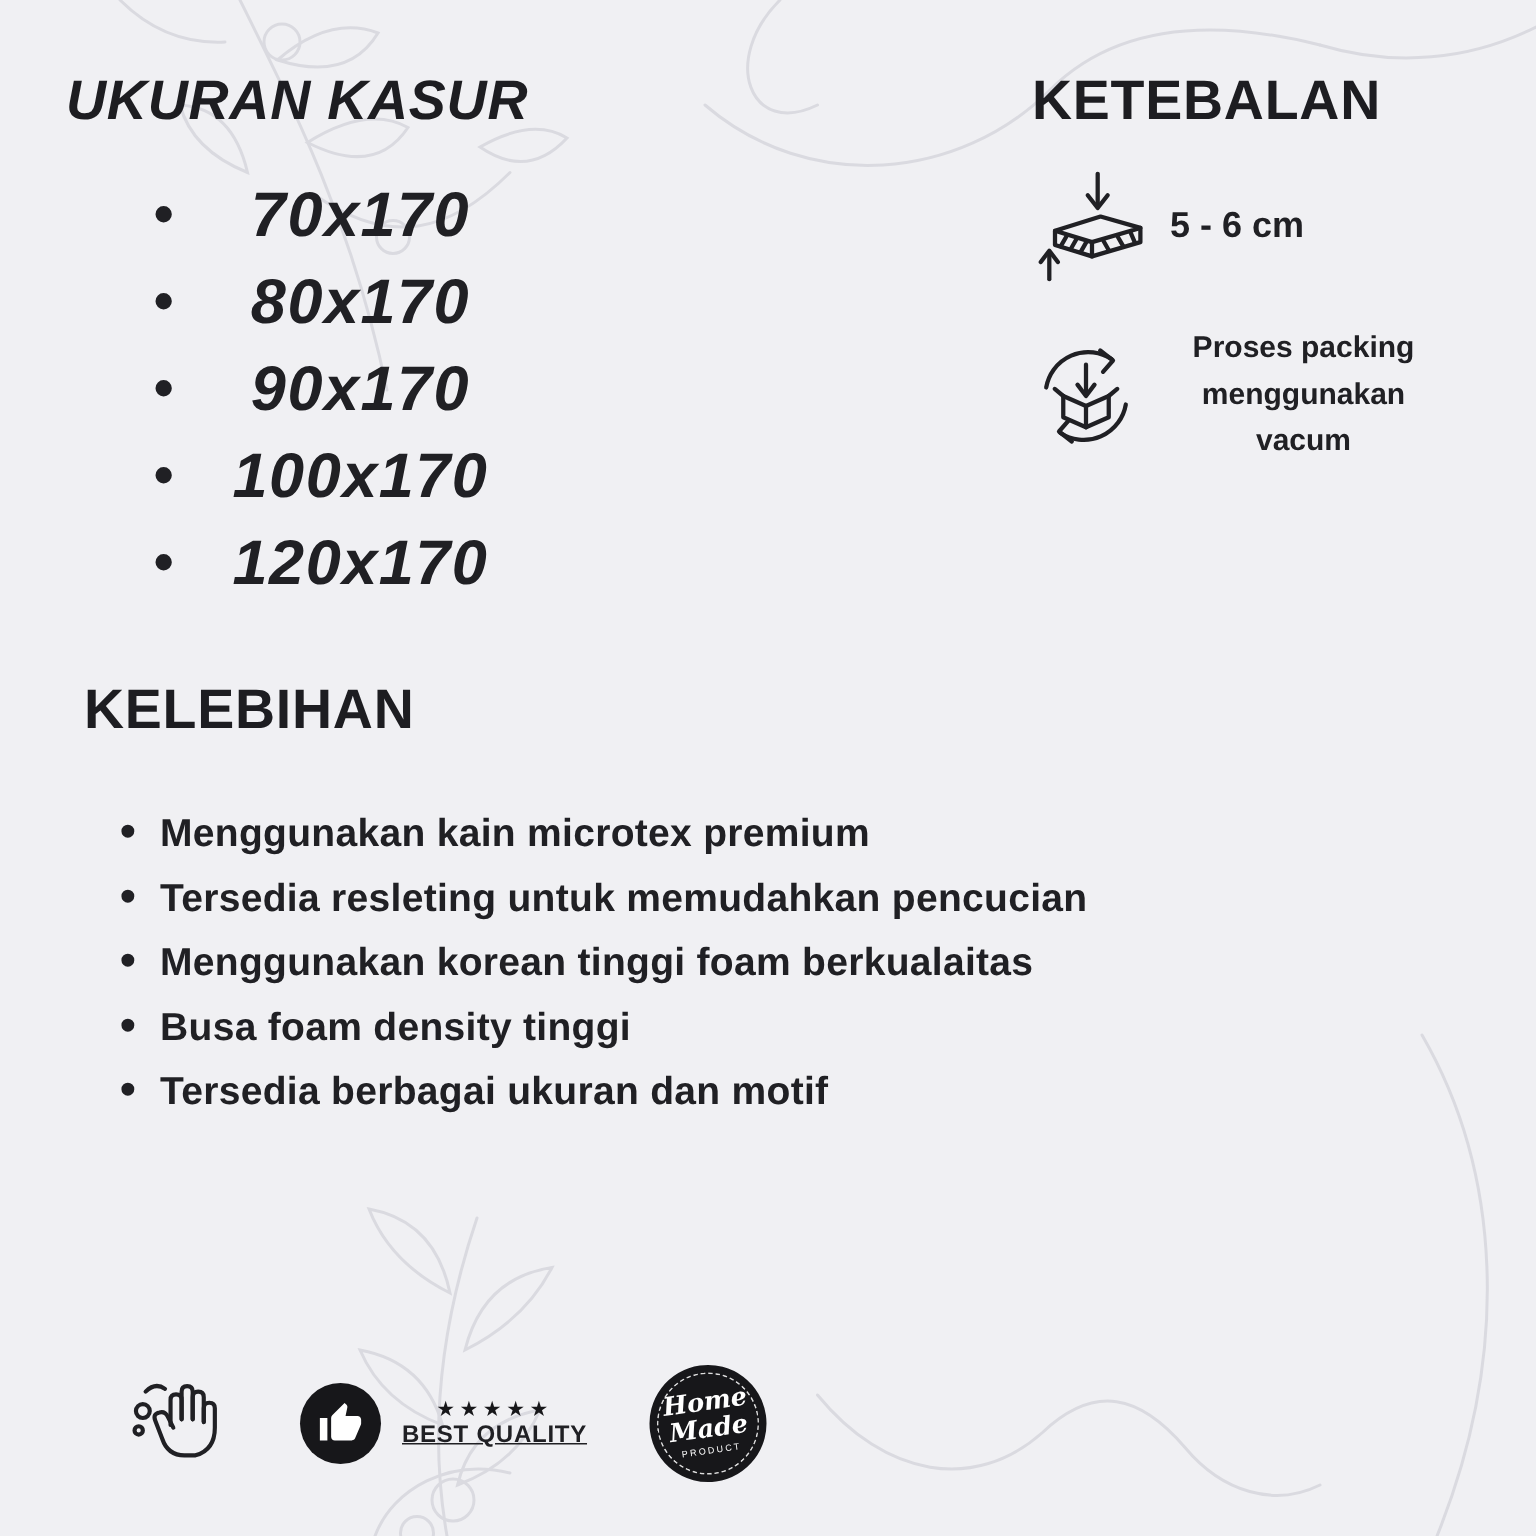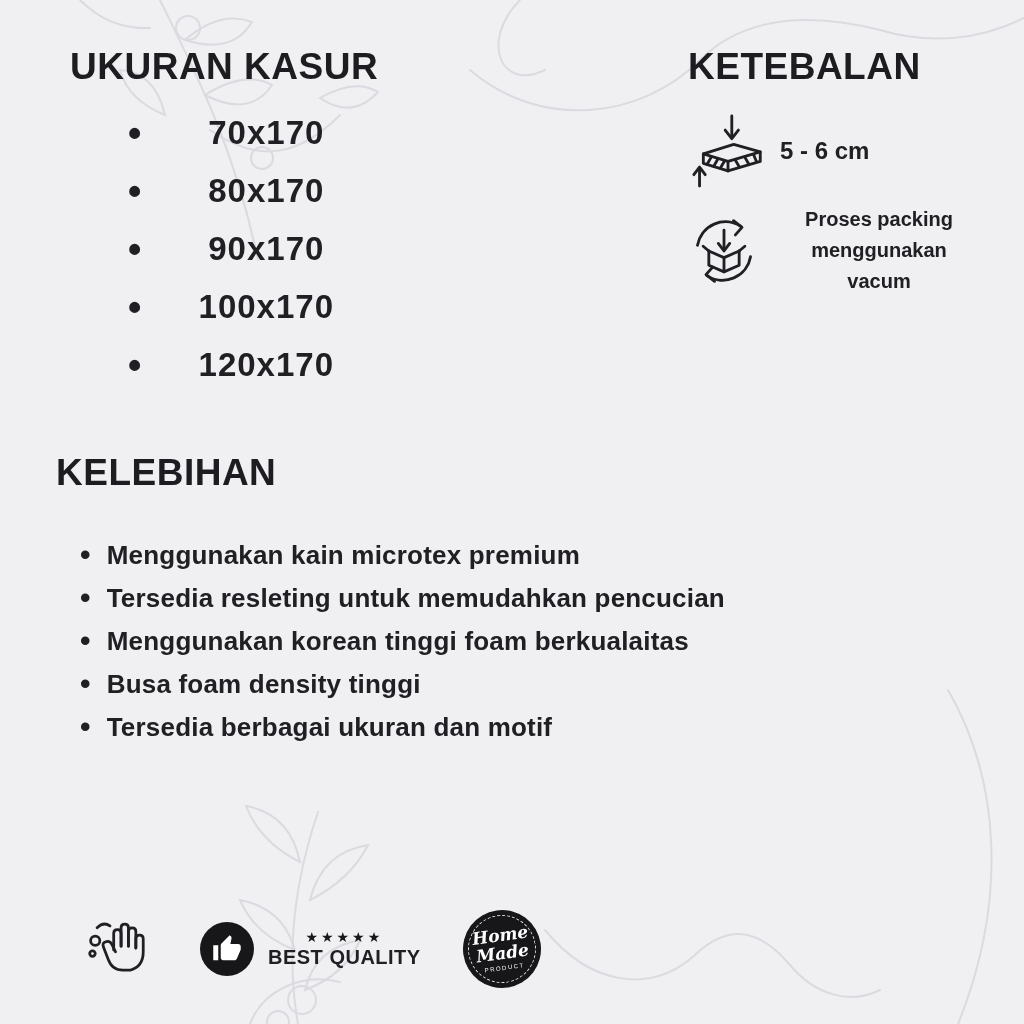--- a/index.html
+++ b/index.html
@@ -13,53 +13,53 @@
   }
   .deco {
     position:absolute; inset:0; width:1024px; height:1024px;
     pointer-events:none;
   }
   .section-title {
     font-size:37px; font-weight:700; letter-spacing:0.5px; color:#1d1d21;
   }
 
   
-  .ukuran { position:absolute; left:70px; top:46px; }
+  .ukuran { position:absolute; left:44px; top:46px;font-style:italic; }
   .ukuran ul { list-style:none; margin-top:26px; margin-left:58px; }
-  .ukuran li { display:flex; align-items:flex-start; font-size:33px; font-weight:700; height:58px; }
+  .ukuran li { display:flex; align-items:center; font-size:42px; font-weight:700; height:58px; }
   .ukuran li::before { content:"•"; font-size:38px; margin-right:20px; line-height:1; }
   .ukuran .size-label { display:block; width:210px; text-align:center; letter-spacing:1px; }
 
   
   .ketebalan { position:absolute; left:688px; top:46px; width:300px; }
   .thick-row { display:flex; align-items:center; margin-top:26px; gap:12px; }
   .thick-row svg { width:80px; height:74px; flex:0 0 auto; }
   .thick-label { font-size:24px; font-weight:700; }
-  .pack-row { display:flex; align-items:center; margin-top:16px; gap:30px; }
+  .pack-row { display:flex; align-items:center; margin-top:29px; gap:20px; }
   .pack-row svg { width:72px; height:72px; flex:0 0 auto; }
   .pack-label { font-size:20px; font-weight:700; text-align:center; width:178px; line-height:1.55; }
 
   
   .kelebihan { position:absolute; left:56px; top:452px; }
   .kelebihan ul { list-style:none; margin-top:46px; margin-left:24px; }
   .kelebihan li { display:flex; font-size:26px; font-weight:700; height:43px; letter-spacing:0.2px; }
   .kelebihan li::before { content:"•"; font-size:30px; margin-right:16px; line-height:1; }
 
   
   .footer { position:absolute; left:86px; bottom:36px; display:flex; align-items:center; gap:42px; }
   .handwash svg { width:72px; height:62px; display:block; }
   .best { display:flex; align-items:center; gap:14px; }
   .best-circle {
     width:54px; height:54px; border-radius:50%; background:#17171a;
     display:flex; align-items:center; justify-content:center; flex:0 0 auto;
   }
   .best-circle svg { width:30px; height:30px; }
   .best-text { display:flex; flex-direction:column; align-items:center; gap:2px; }
   .stars { font-size:14px; letter-spacing:3px; color:#17171a; line-height:1; }
-  .best-label { font-size:20px; font-weight:700; letter-spacing:0.5px; }
+  .best-label { font-size:16px; font-weight:700; letter-spacing:0.5px;text-decoration:underline; }
   .stamp {
     width:78px; height:78px; border-radius:50%; background:#17171a; color:#fff;
     display:flex; flex-direction:column; align-items:center; justify-content:center;
     position:relative; transform:rotate(-8deg); flex:0 0 auto;
   }
   .stamp::after {
     content:""; position:absolute; inset:5px;
     border:1.5px dashed rgba(255,255,255,0.85); border-radius:50%;
   }
   .stamp .l1, .stamp .l2 {

